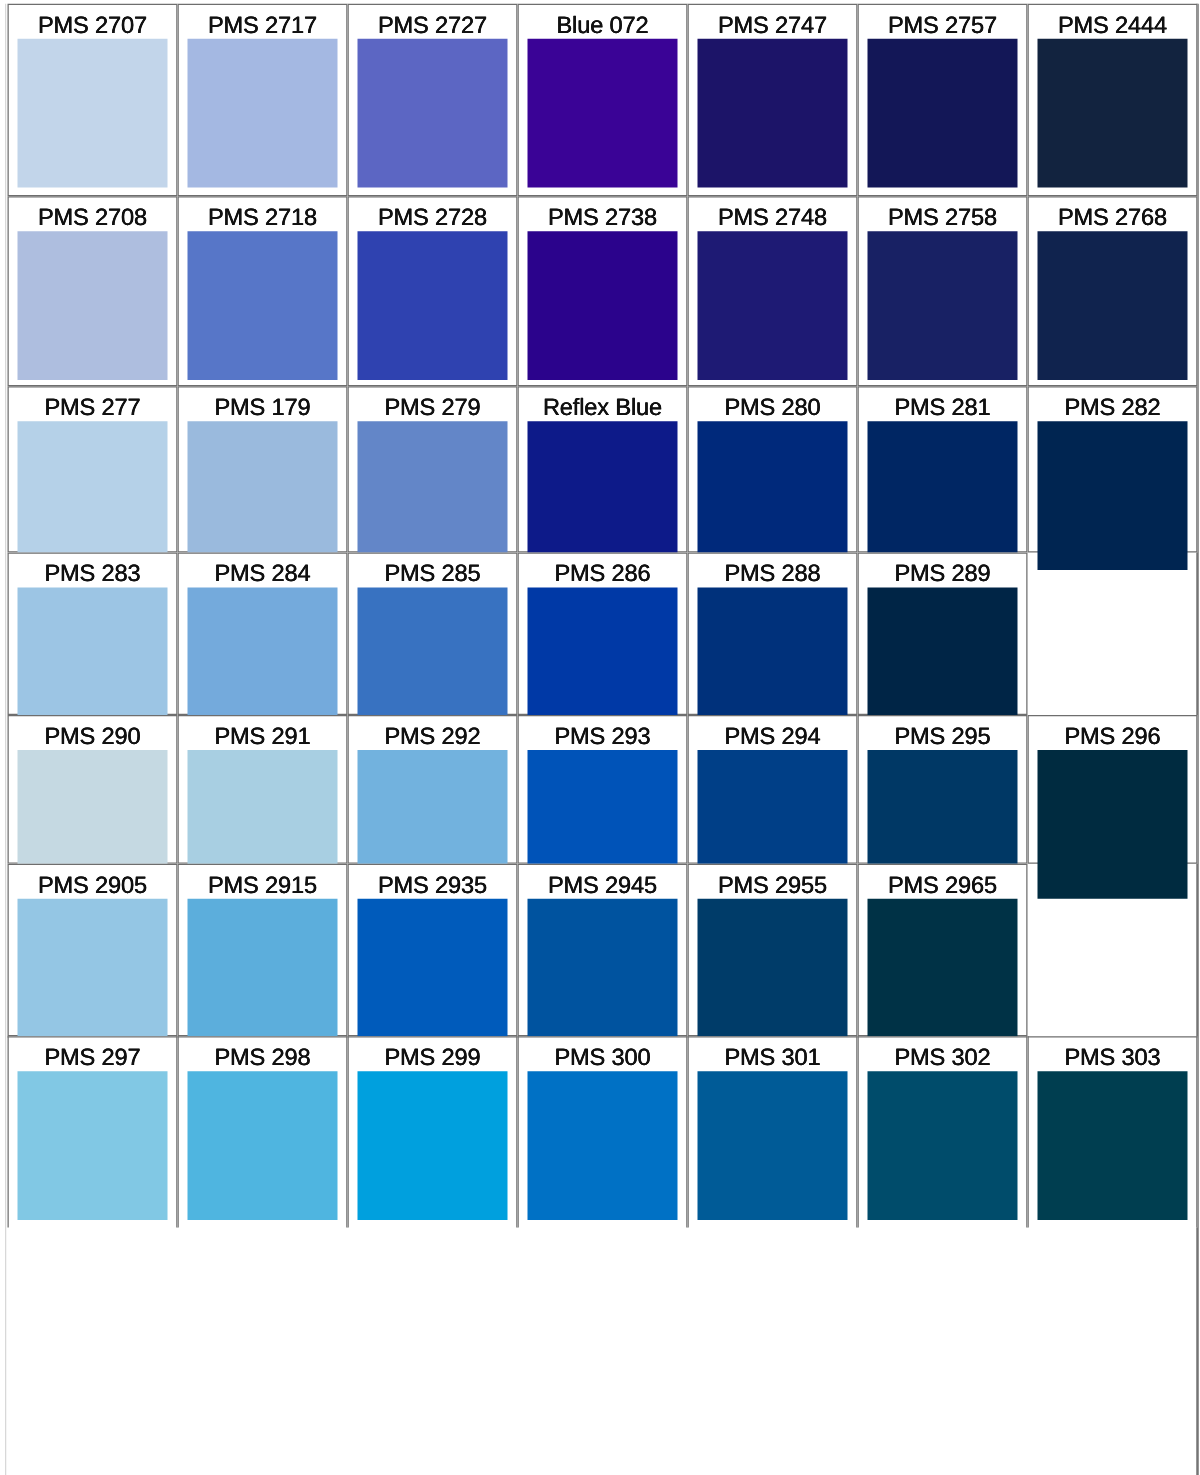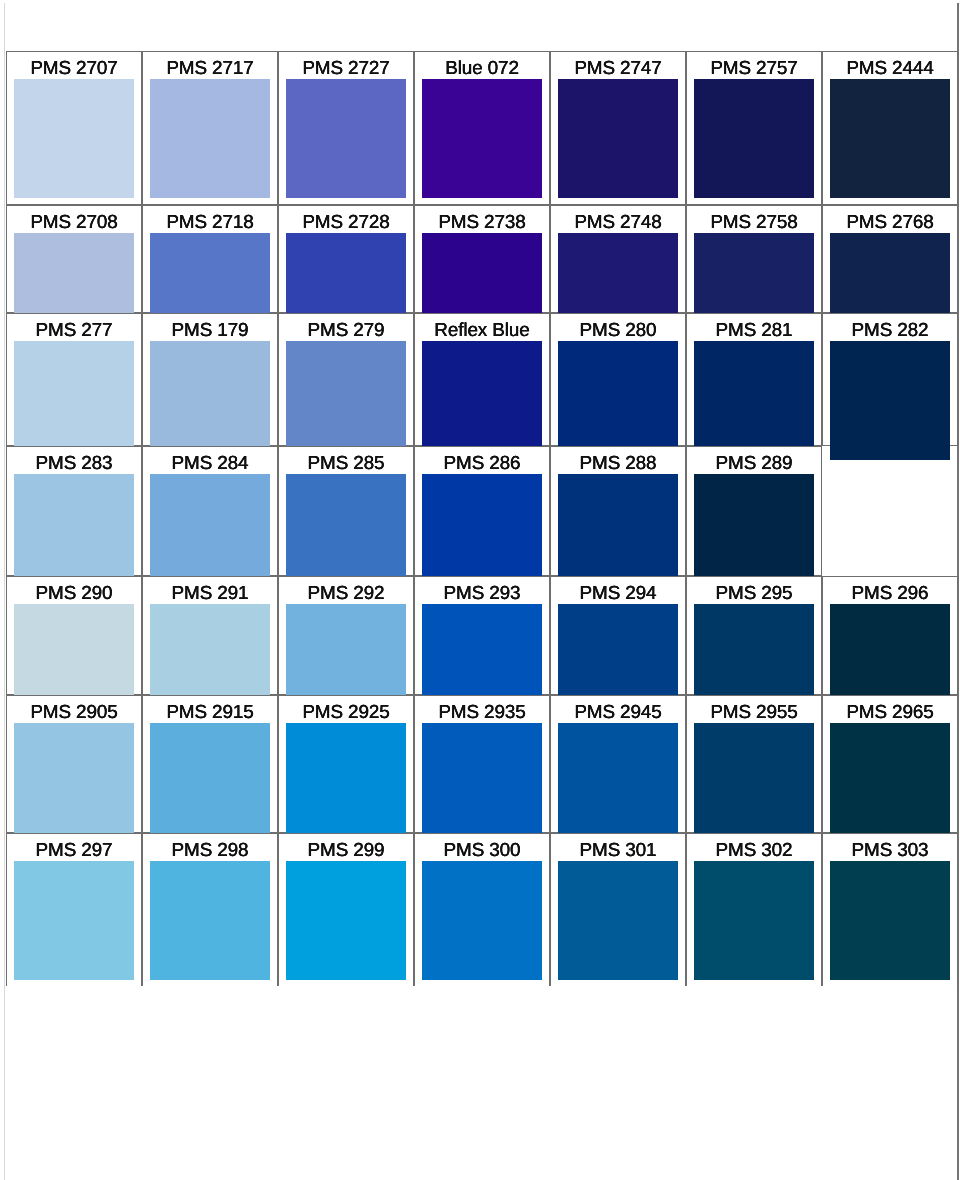--- a/index.html
+++ b/index.html
@@ -15,30 +15,29 @@
   .outer-frame {
     position:absolute; left:4px; top:3px;
     width:955px; height:1177px;
     border-left:1px solid #d8d8d8;
     border-right:2px solid #757575;
     box-sizing:border-box;
   }
 
   .grid { position:absolute; left:6px; top:3px; width:952px; }
   .row  { display:flex; }
-  .row.r1{height:154px} .row.r2{height:108px} .row.r3{height:133px}
+  .row.r1{height:154px} .row.r2{height:152px} .row.r3{height:133px}
   .row.r4{height:130px} .row.r5{height:119px} .row.r6{height:138px}
   .row.r7{height:153px}
   .cell {
     position:relative;
     width:136px; height:100%;
     box-sizing:border-box;
     border:1px solid #6e6e6e;
     background:#ffffff;
-    margin-top:48px;
   }
   .row:last-child .cell { border-bottom:none; }
   .swatch-label {
     position:absolute; left:0; right:0; top:7.4px;
     text-align:center;
     font-size:18.9px; line-height:20px;
     letter-spacing:-0.12px;
     color:#111111;
     white-space:nowrap;
     text-shadow:0.22px 0 0 #111111, -0.22px 0 0 #111111;
@@ -203,24 +202,20 @@
   <div class="row r6">
    <div class="cell">
           <div class="swatch-label">PMS 2905</div>
           <div class="swatch-chip" style="background-color: rgb(148, 198, 228);"></div>
         </div>
    <div class="cell">
           <div class="swatch-label">PMS 2915</div>
           <div class="swatch-chip" style="background-color: rgb(92, 174, 220);"></div>
         </div>
    <div class="cell">
-          <div class="swatch-label">PMS 2925</div>
-          <div class="swatch-chip" style="background-color: rgb(0, 140, 215);"></div>
-        </div>
-   <div class="cell">
           <div class="swatch-label">PMS 2935</div>
           <div class="swatch-chip" style="background-color: rgb(0, 91, 187);"></div>
         </div>
    <div class="cell">
           <div class="swatch-label">PMS 2945</div>
           <div class="swatch-chip" style="background-color: rgb(0, 83, 159);"></div>
         </div>
    <div class="cell">
           <div class="swatch-label">PMS 2955</div>
           <div class="swatch-chip" style="background-color: rgb(0, 60, 105);"></div>

